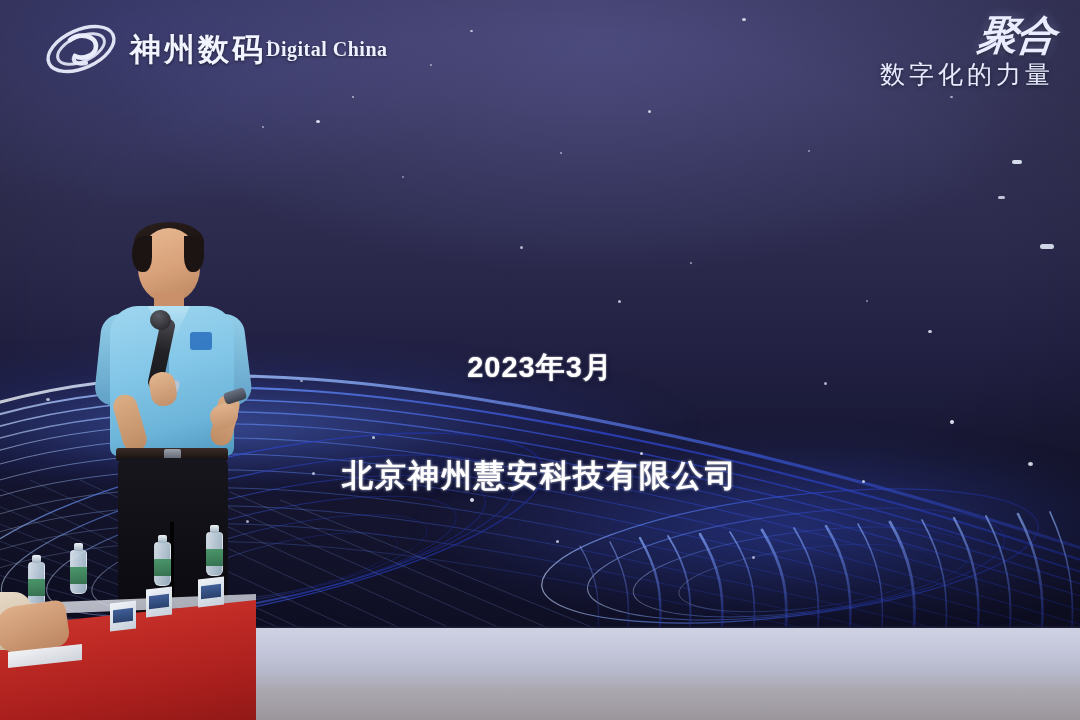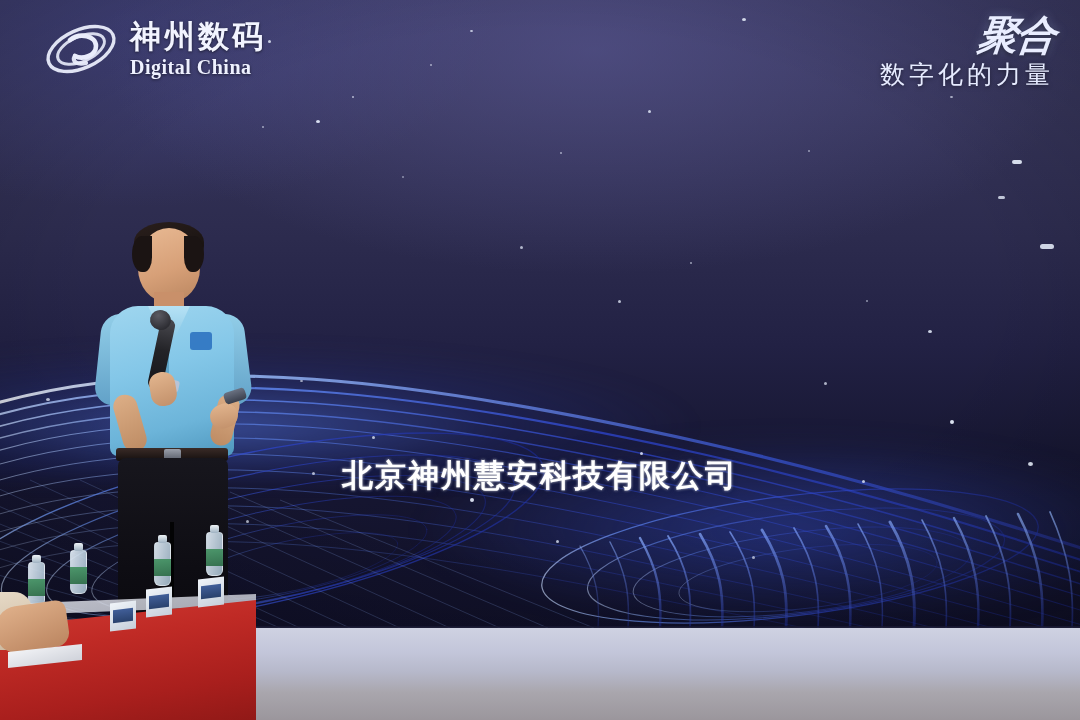--- a/index.html
+++ b/index.html
@@ -43,21 +43,21 @@
     filter:blur(14px);pointer-events:none;
   }
 
   
   .dots{position:absolute;inset:0;pointer-events:none;}
   .dot{position:absolute;border-radius:50%;background:#eaf1ff;}
 
   
   .logo-left{position:absolute;left:42px;top:18px;display:flex;align-items:center;gap:10px;}
   .swirl{width:78px;height:62px;flex:0 0 auto;}
-  .logo-left-txt{display:flex;flex-direction:column;line-height:1;}
+  .logo-left-txt{display:flex;flex-direction:row;line-height:1;}
   .lgl-cn{
     font-size:31px;font-weight:700;color:#f2f4ff;letter-spacing:3px;
     text-shadow:0 1px 3px rgba(0,0,0,.55);
   }
   .lgl-en{
     font-size:20px;font-weight:700;color:#eef1ff;letter-spacing:.5px;margin-top:5px;
     font-family:"Liberation Serif","DejaVu Serif",serif;
     text-shadow:0 1px 3px rgba(0,0,0,.55);
   }
 
@@ -402,20 +402,21 @@
         <span class="lgl-cn">神州数码</span>
         <span class="lgl-en">Digital China</span>
       </div>
     </div>
 
     <div class="logo-right">
       <div class="lgr-mark">聚合</div>
       <div class="lgr-sub">数字化的力量</div>
     </div>
 
+    <div class="slide-date">2023年3月</div>
     <div class="slide-company">北京神州慧安科技有限公司</div>
   </div>
 
   <div class="floor-edge"></div>
   <div class="floor"></div>
 
   <div class="person">
     <div class="p-hair"></div>
     <div class="p-head"></div>
     <div class="p-hair2"></div>

